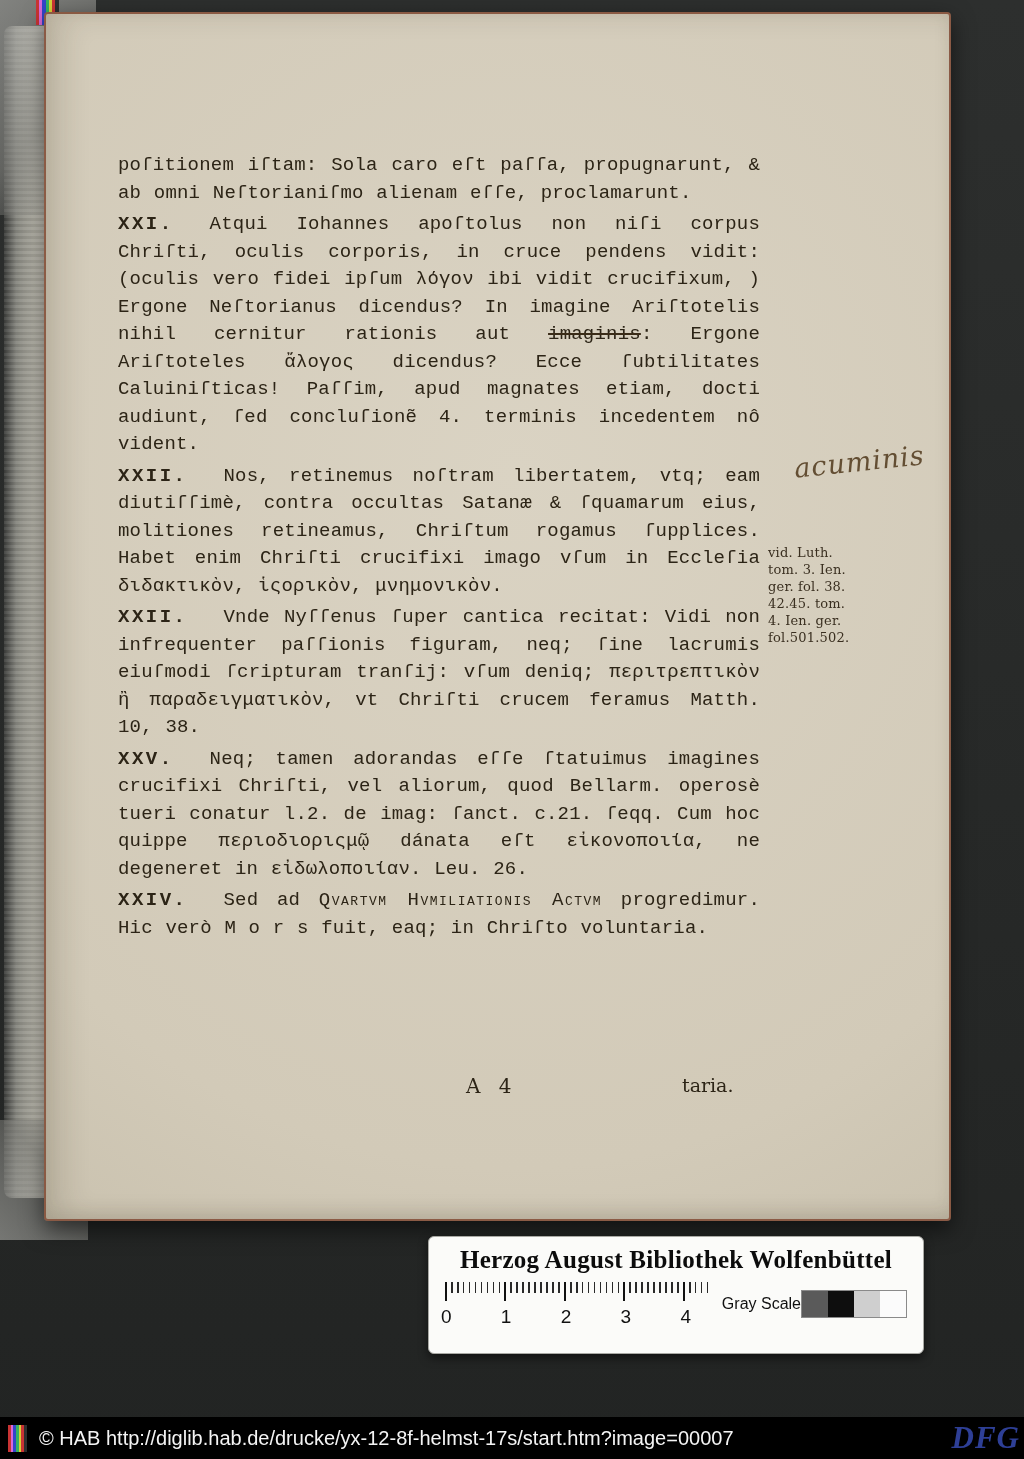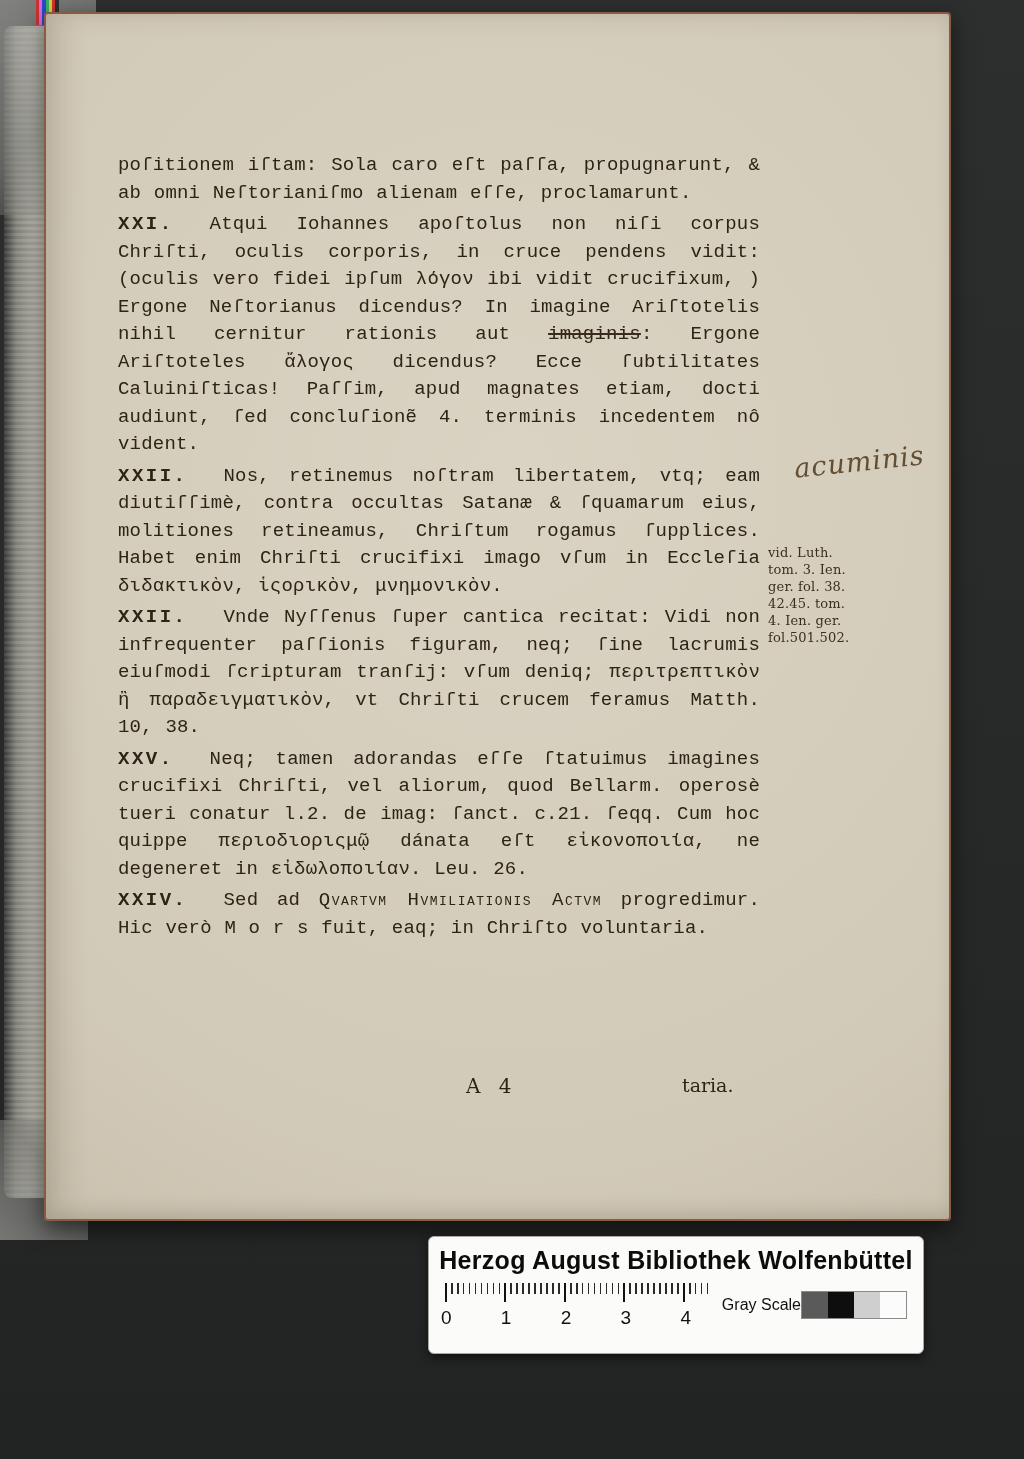--- a/index.html
+++ b/index.html
@@ -44,21 +44,21 @@
 
   .hand{position:absolute;left:748px;top:432px;transform:rotate(-6deg);
     font-style:italic;font-size:27px;letter-spacing:1px;color:#5a4428;opacity:.92;}
   .mnote{position:absolute;left:722px;top:530px;width:110px;white-space:pre-line;
     font-size:13px;line-height:17px;color:#3a2f20;letter-spacing:.2px;}
 
   
   .ruler-card{position:absolute;left:428px;top:1236px;width:494px;height:116px;
     background:#fbfbf9;border:1px solid #a9a9a4;border-radius:6px;
     box-shadow:0 4px 10px rgba(0,0,0,.5);}
-  .ruler-title{margin-top:9px;text-align:center;font-family:Liberation Sans, sans-serif;
+  .ruler-title{margin-top:9px;text-align:center;font-family:Liberation Serif, serif;
     font-weight:bold;font-size:25px;color:#0c0c0c;letter-spacing:.3px;}
   .ruler-row{display:flex;justify-content:space-between;align-items:flex-start;
     padding:8px 16px 0 16px;}
   .ruler-scale{position:relative;width:272px;height:52px;}
   .ticks-small{position:absolute;left:0;top:0;width:268px;height:11px;
     background:repeating-linear-gradient(90deg,#2a2a2a 0 1.6px,transparent 1.6px 5.95px);}
   .ticks-big{position:absolute;left:0;top:0;width:242px;height:19px;
     background:repeating-linear-gradient(90deg,#111 0 2px,transparent 2px 59.5px);}
   .nums{position:absolute;left:-4px;top:24px;width:250px;display:flex;justify-content:space-between;
     font-family:"Liberation Sans","DejaVu Sans",sans-serif;font-size:19px;color:#111;}
@@ -129,14 +129,19 @@
         <div class="gs-patches">
           <div class="gs g1"></div>
           <div class="gs g2"></div>
           <div class="gs g3"></div>
           <div class="gs g4"></div>
         </div>
       </div>
     </div>
   </div>
 
+  <div class="footer">
+    <div class="color-strip foot"></div>
+    <div class="footer-text">© HAB http://diglib.hab.de/drucke/yx-12-8f-helmst-17s/start.htm?image=00007</div>
+    <div class="dfg">DFG</div>
+  </div>
 
 </div>
 
 </body></html>

